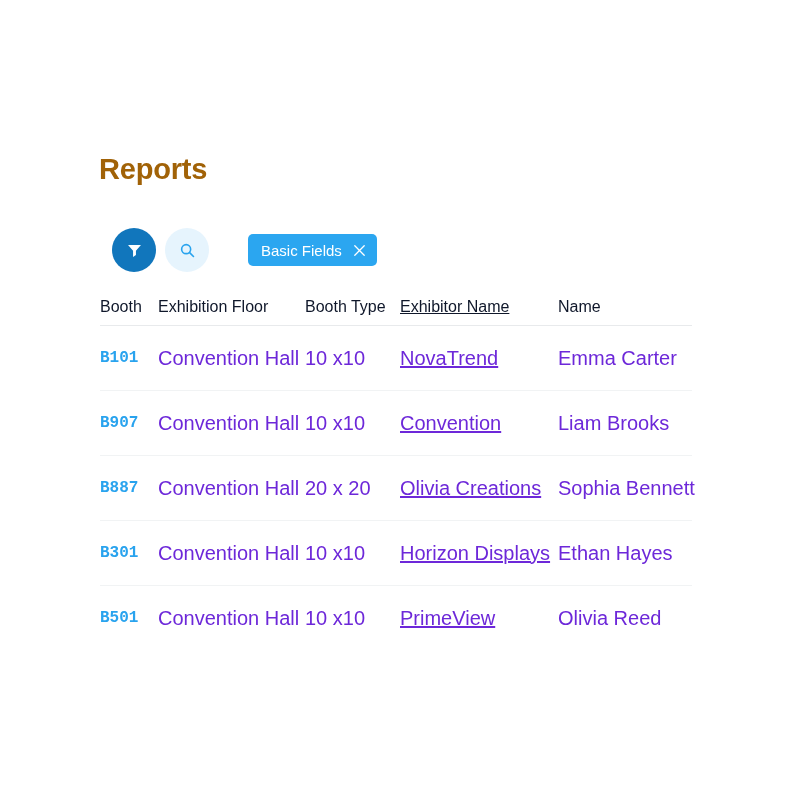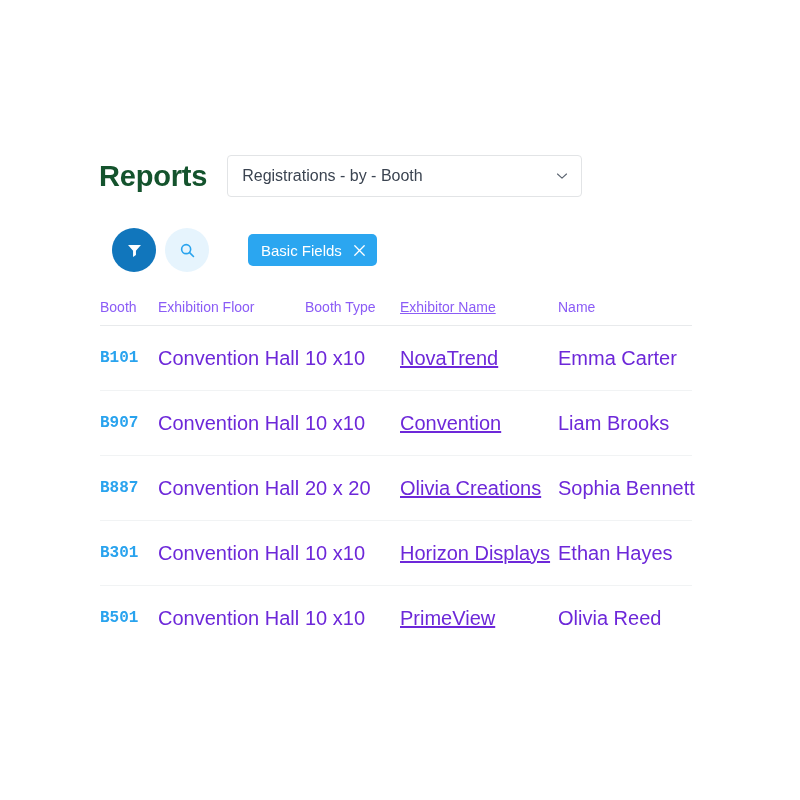--- a/index.html
+++ b/index.html
@@ -27,21 +27,21 @@
   .header-row {
     position: absolute;
     left: 99px;
     top: 155px;
     display: flex;
     align-items: center;
   }
   .page-title {
     font-size: 29px;
     font-weight: bold;
-    color: #14532d;
+    color: #a16207;
     letter-spacing: -0.2px;
     line-height: 1;
     margin-right: 20px;
     white-space: nowrap;
   }
 
   .report-select {
     position: relative;
     width: 355px;
     height: 42px;
@@ -146,22 +146,22 @@
   }
   .rt-body-row.last { border-bottom: none; }
 
   .col-booth      { width: 58px; flex: 0 0 58px; }
   .col-floor      { width: 147px; flex: 0 0 147px; }
   .col-type       { width: 95px; flex: 0 0 95px; }
   .col-exhibitor  { width: 158px; flex: 0 0 158px; text-decoration: underline; }
   .col-name       { width: 134px; flex: 0 0 134px; }
 
   .rt-head .rt-cell {
-    font-size: 14px;
-    color: #8b5cf6;
+    font-size: 16px;
+    color: #0f172a;
     white-space: nowrap;
     line-height: 1;
   }
   .rt-body-row .rt-cell {
     font-size: 20px;
     color: #6d28d9;
     white-space: nowrap;
     line-height: 1;
   }
   .rt-body-row .col-booth {
@@ -173,28 +173,20 @@
   }
 </style>
 </head>
 <body>
 
 <div class="page">
 
   <div class="header-row">
     <div class="page-title">Reports</div>
 
-    <div class="report-select">
-      <div class="report-select-value">Registrations - by - Booth</div>
-      <span class="chevron-down-icon">
-        <svg viewBox="0 0 12 12" width="12" height="12" aria-hidden="true">
-          <path d="M1.5 4 L6 8.2 L10.5 4" fill="none" stroke="#5b6470" stroke-width="1.1" stroke-linecap="round" stroke-linejoin="round"></path>
-        </svg>
-      </span>
-    </div>
   </div>
 
   <div class="toolbar">
 
     <button class="round-btn filter-btn">
       <span>
         <svg viewBox="0 0 20 20" width="17" height="17" aria-hidden="true">
           <path d="M2.4 3.4 h15.2 l-5.9 6.9 v5.1 l-3.4 2.1 v-7.2 z" fill="#ffffff"></path>
         </svg>
       </span>

